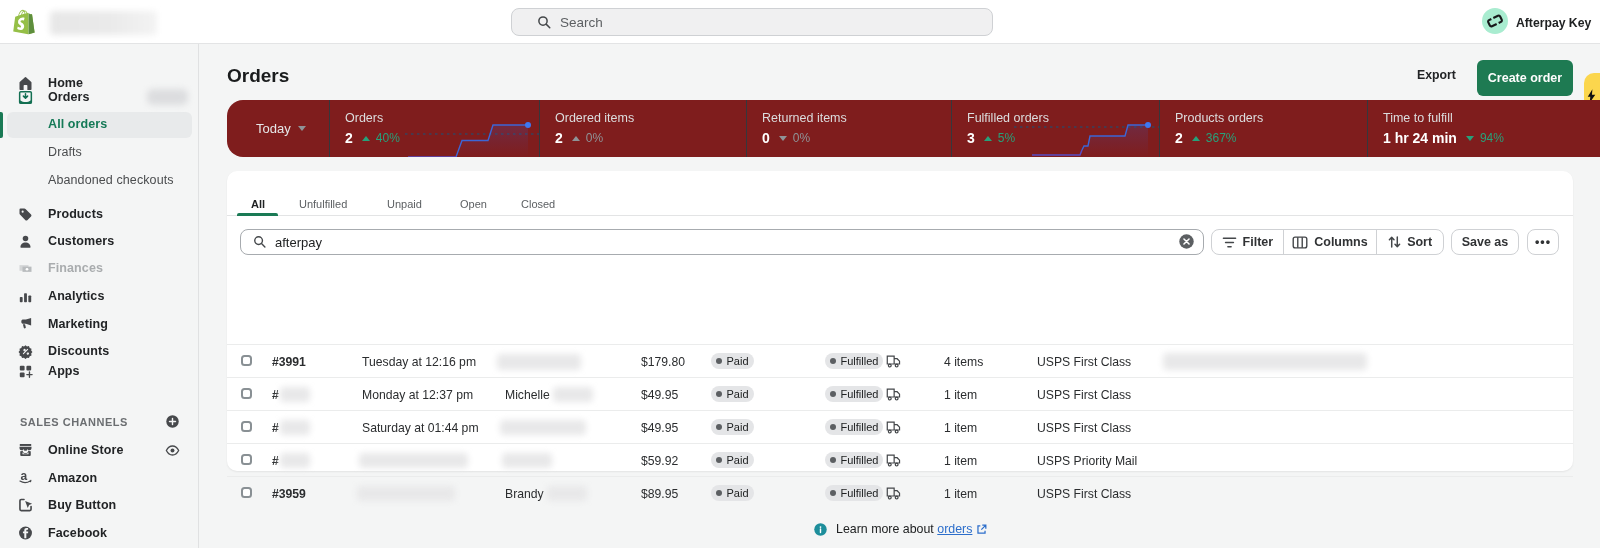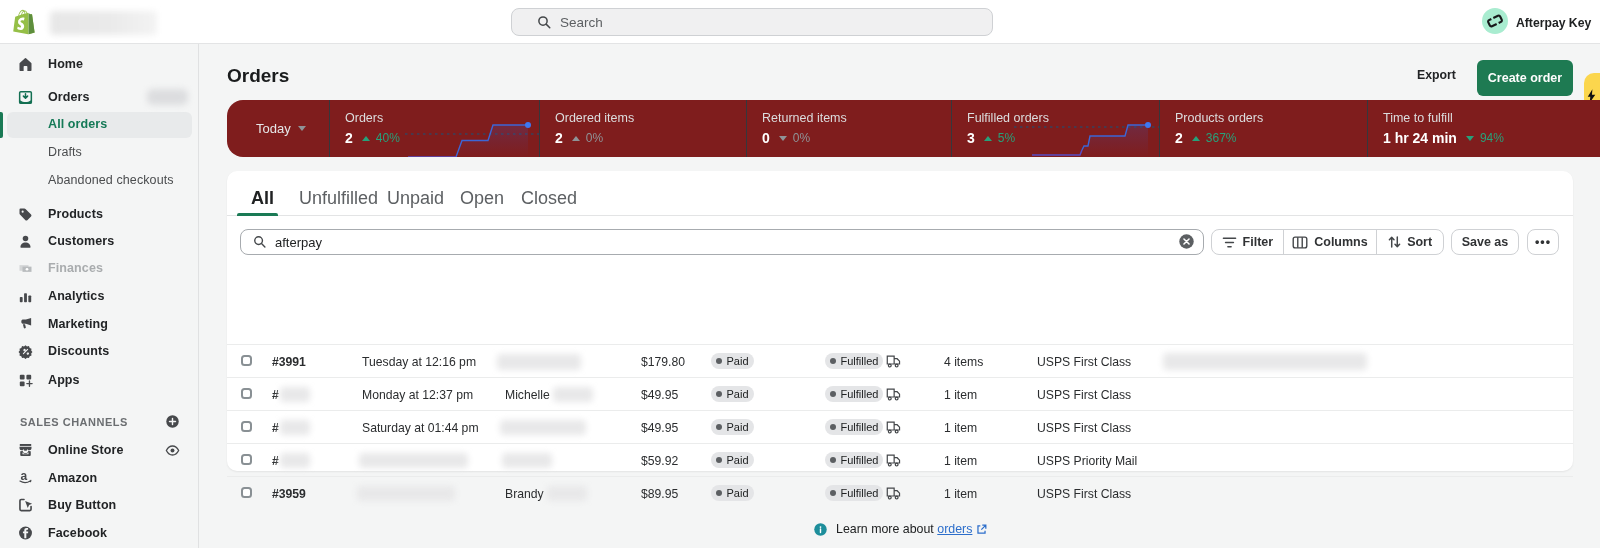--- a/index.html
+++ b/index.html
@@ -37,21 +37,21 @@
 .sb-title { font-size:12.5px; color:#dcddde; margin-bottom:5px; }
 .sb-val { display:flex; align-items:center; font-size:14px; font-weight:700; color:#fff; }
 .sb-pct { font-size:12px; font-weight:400; margin-left:6px; }
 .green { color:#27a17a; }
 .gray { color:#8f9397; }
 .tri-up { display:inline-block; width:0; height:0; border-left:4.5px solid transparent; border-right:4.5px solid transparent; border-bottom:5px solid; margin-left:9px; }
 .tri-dn { display:inline-block; width:0; height:0; border-left:4.5px solid transparent; border-right:4.5px solid transparent; border-top:5px solid; margin-left:9px; }
 
 .card { position:absolute; left:227px; top:171px; width:1346px; height:300px; background:#fff; border-radius:10px; box-shadow:0 1px 2px rgba(0,0,0,0.07); }
 .tabs { position:absolute; left:0; top:0; width:1346px; height:45px; border-bottom:1px solid #e3e4e5; }
-.tab { position:absolute; top:17px; font-size:18px; color:#5d6063; }
+.tab { position:absolute; top:27px; font-size:11px; color:#5d6063; }
 .tab.sel { color:#202223; font-weight:600; }
 .tabline { position:absolute; left:10px; top:42px; width:41px; height:3px; background:#1a7a55; border-radius:2px 2px 0 0; }
 .srch { position:absolute; left:13px; top:58px; width:964px; height:26px; border:1px solid #a7abaf; border-radius:8px; background:#fff; display:flex; align-items:center; padding-left:12px; font-size:13px; color:#202223; }
 .clearx { position:absolute; left:951px; top:62px; width:17px; height:17px; }
 .btn { position:absolute; top:58px; height:26px; background:#fff; border:1px solid #cfd1d4; border-radius:8px; display:flex; align-items:center; justify-content:center; font-size:12.5px; font-weight:600; color:#313335; }
 .grp { position:absolute; left:984px; top:58px; width:233px; height:26px; background:#fff; border:1px solid #cfd1d4; border-radius:8px; display:flex; }
 .grp .seg { display:flex; align-items:center; justify-content:center; font-size:12.5px; font-weight:600; color:#313335; border-right:1px solid #cfd1d4; }
 .grp .seg:last-child { border-right:none; }
 
 .thead { position:absolute; left:0; top:96px; width:1346px; height:29px; }
@@ -93,21 +93,21 @@
       </g>
     </svg>
   </div>
   <div class="aftxt">Afterpay Key</div>
 </div>
 
 <div class="sidebar"></div>
 <div class="active-pill"></div>
 <div class="active-bar"></div>
 <div id="nav">
-  <div class="nav-item" style="top:50px;">
+  <div class="nav-item" style="top:69px;">
     <span class="ic">
         <svg width="15" height="15" viewBox="0 0 20 20">
           <path d="M9.3 1.6 a1 1 0 0 1 1.4 0 l7 6.4 a1 1 0 0 1 .3 .7 V17.5 a1 1 0 0 1 -1 1 H12.5 V13 a1 1 0 0 0 -1 -1 h-3 a1 1 0 0 0 -1 1 v5.5 H3 a1 1 0 0 1 -1 -1 V8.7 a1 1 0 0 1 .3 -.7 Z" fill="#47494c"></path>
         </svg>
       </span>
     <span class="lbl">Home</span>
   </div>
   <div class="nav-item" style="top:83px;">
     <span class="ic">
         <svg width="15" height="15" viewBox="0 0 20 20" fill="none" stroke="#136f52" stroke-width="2">
@@ -176,21 +176,21 @@
   </div>
   <div class="nav-item" style="top:337px;">
     <span class="ic">
         <svg width="15" height="15" viewBox="0 0 20 20">
           <path d="M10 1.5 l2 1.7 2.6 -.4 1 2.4 2.4 1 -.4 2.6 1.7 2 -1.7 2 .4 2.6 -2.4 1 -1 2.4 -2.6 -.4 -2 1.7 -2 -1.7 -2.6 .4 -1 -2.4 -2.4 -1 .4 -2.6 -1.7 -2 1.7 -2 -.4 -2.6 2.4 -1 1 -2.4 2.6 .4 Z" fill="#47494c"></path>
           <path d="M7.2 12.8 L12.8 7.2 M7.8 8.2 a.9 .9 0 1 0 0 -.2 M12.2 12.9 a.9 .9 0 1 0 0 -.2" stroke="#f4f5f5" stroke-width="1.4" fill="none" stroke-linecap="round"></path>
         </svg>
       </span>
     <span class="lbl">Discounts</span>
   </div>
-  <div class="nav-item" style="top:366px;padding-left:25px;">
+  <div class="nav-item" style="top:357px;padding-left:25px;">
     <span class="ic">
         <svg width="15" height="15" viewBox="0 0 20 20" fill="#47494c">
           <rect x="2.4" y="2.4" width="6.4" height="6.4" rx="1.4"></rect>
           <rect x="11.2" y="2.4" width="6.4" height="6.4" rx="1.4"></rect>
           <rect x="2.4" y="11.2" width="6.4" height="6.4" rx="1.4"></rect>
           <path d="M14.4 10.6 a.9 .9 0 0 1 1.8 0 v2.6 h2.6 a.9 .9 0 0 1 0 1.8 h-2.6 v2.6 a.9 .9 0 0 1 -1.8 0 v-2.6 h-2.6 a.9 .9 0 0 1 0 -1.8 h2.6 Z"></path>
         </svg>
       </span>
     <span class="lbl">Apps</span>
   </div>

